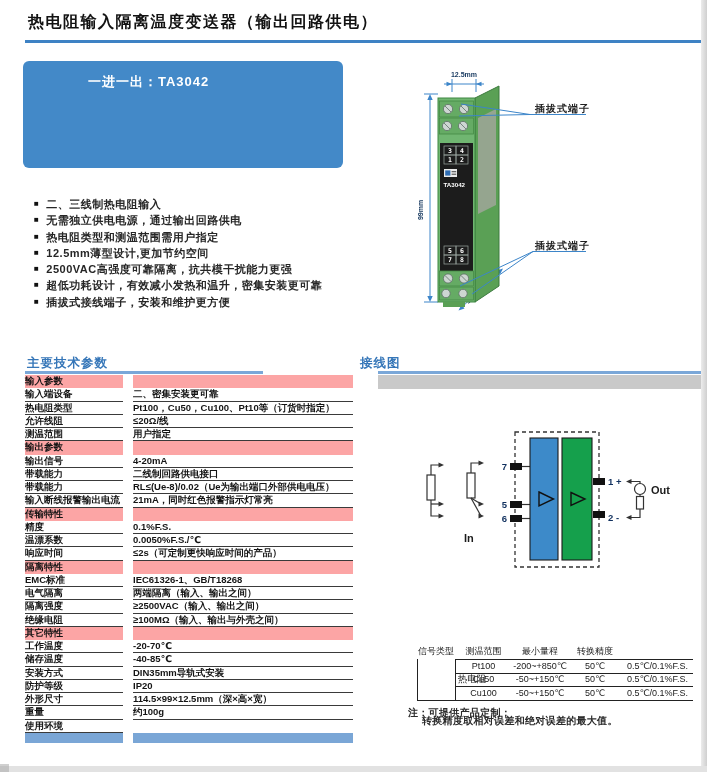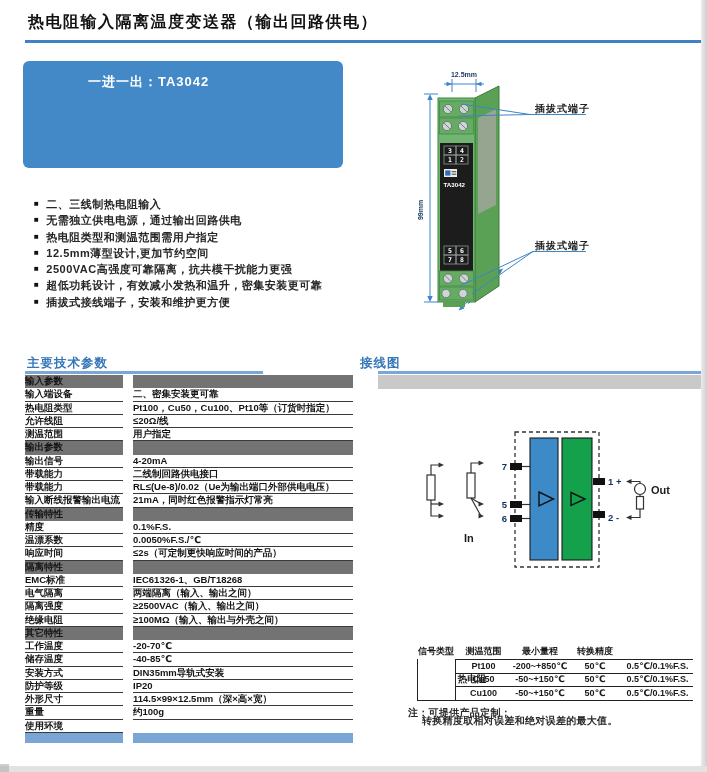--- a/index.html
+++ b/index.html
@@ -25,25 +25,25 @@
   .sec-rule{height:3px;background:#7aa7d8;}
   .gray-band{background:#c9c9c9;}
 
   
   #spec-rows{left:25px;top:375px;width:328px;}
   .srow{display:flex;height:13.26px;}
   .srow .sl{width:98px;margin-right:10px;}
   .srow .sv{flex:1;}
   .srow .sl,.srow .sv{border-bottom:1px solid #3a3a3a;font-size:9.5px;font-weight:bold;
       color:#141414;line-height:12.8px;white-space:nowrap;overflow:visible;}
-  .srow.ssec .sl,.srow.ssec .sv{background:#737373;border-bottom:none;}
+  .srow.ssec .sl,.srow.ssec .sv{background:#fca5a5;border-bottom:none;}
   .spec-foot{top:733px;height:10px;background:#7aa6d6;}
 
   
-  #range-table{left:417px;top:644px;width:276px;height:57px;font-size:9px;font-weight:bold;color:#191919;}
+  #range-table{left:417px;top:644px;width:276px;height:57px;font-size:9px;font-weight:normal;color:#191919;}
   .rt-head{position:absolute;left:0;top:0;width:276px;height:15px;display:flex;}
   .rt-head div{text-align:center;line-height:14px;}
   .rt-body{position:absolute;left:38px;top:15.5px;width:238px;}
   .rt-row{display:flex;height:13.6px;}
   .rt-row div{text-align:center;line-height:13.2px;white-space:nowrap;}
   .c0{width:38px;} .c1{width:57px;} .c2{width:56px;} .c3{width:54px;} .c4{width:71px;}
   .rt-line{position:absolute;background:#222;}
   .rt-group{position:absolute;left:0;top:15px;width:38px;height:41px;display:flex;
       align-items:center;justify-content:center;font-size:9.5px;padding-left:36px;}
 

